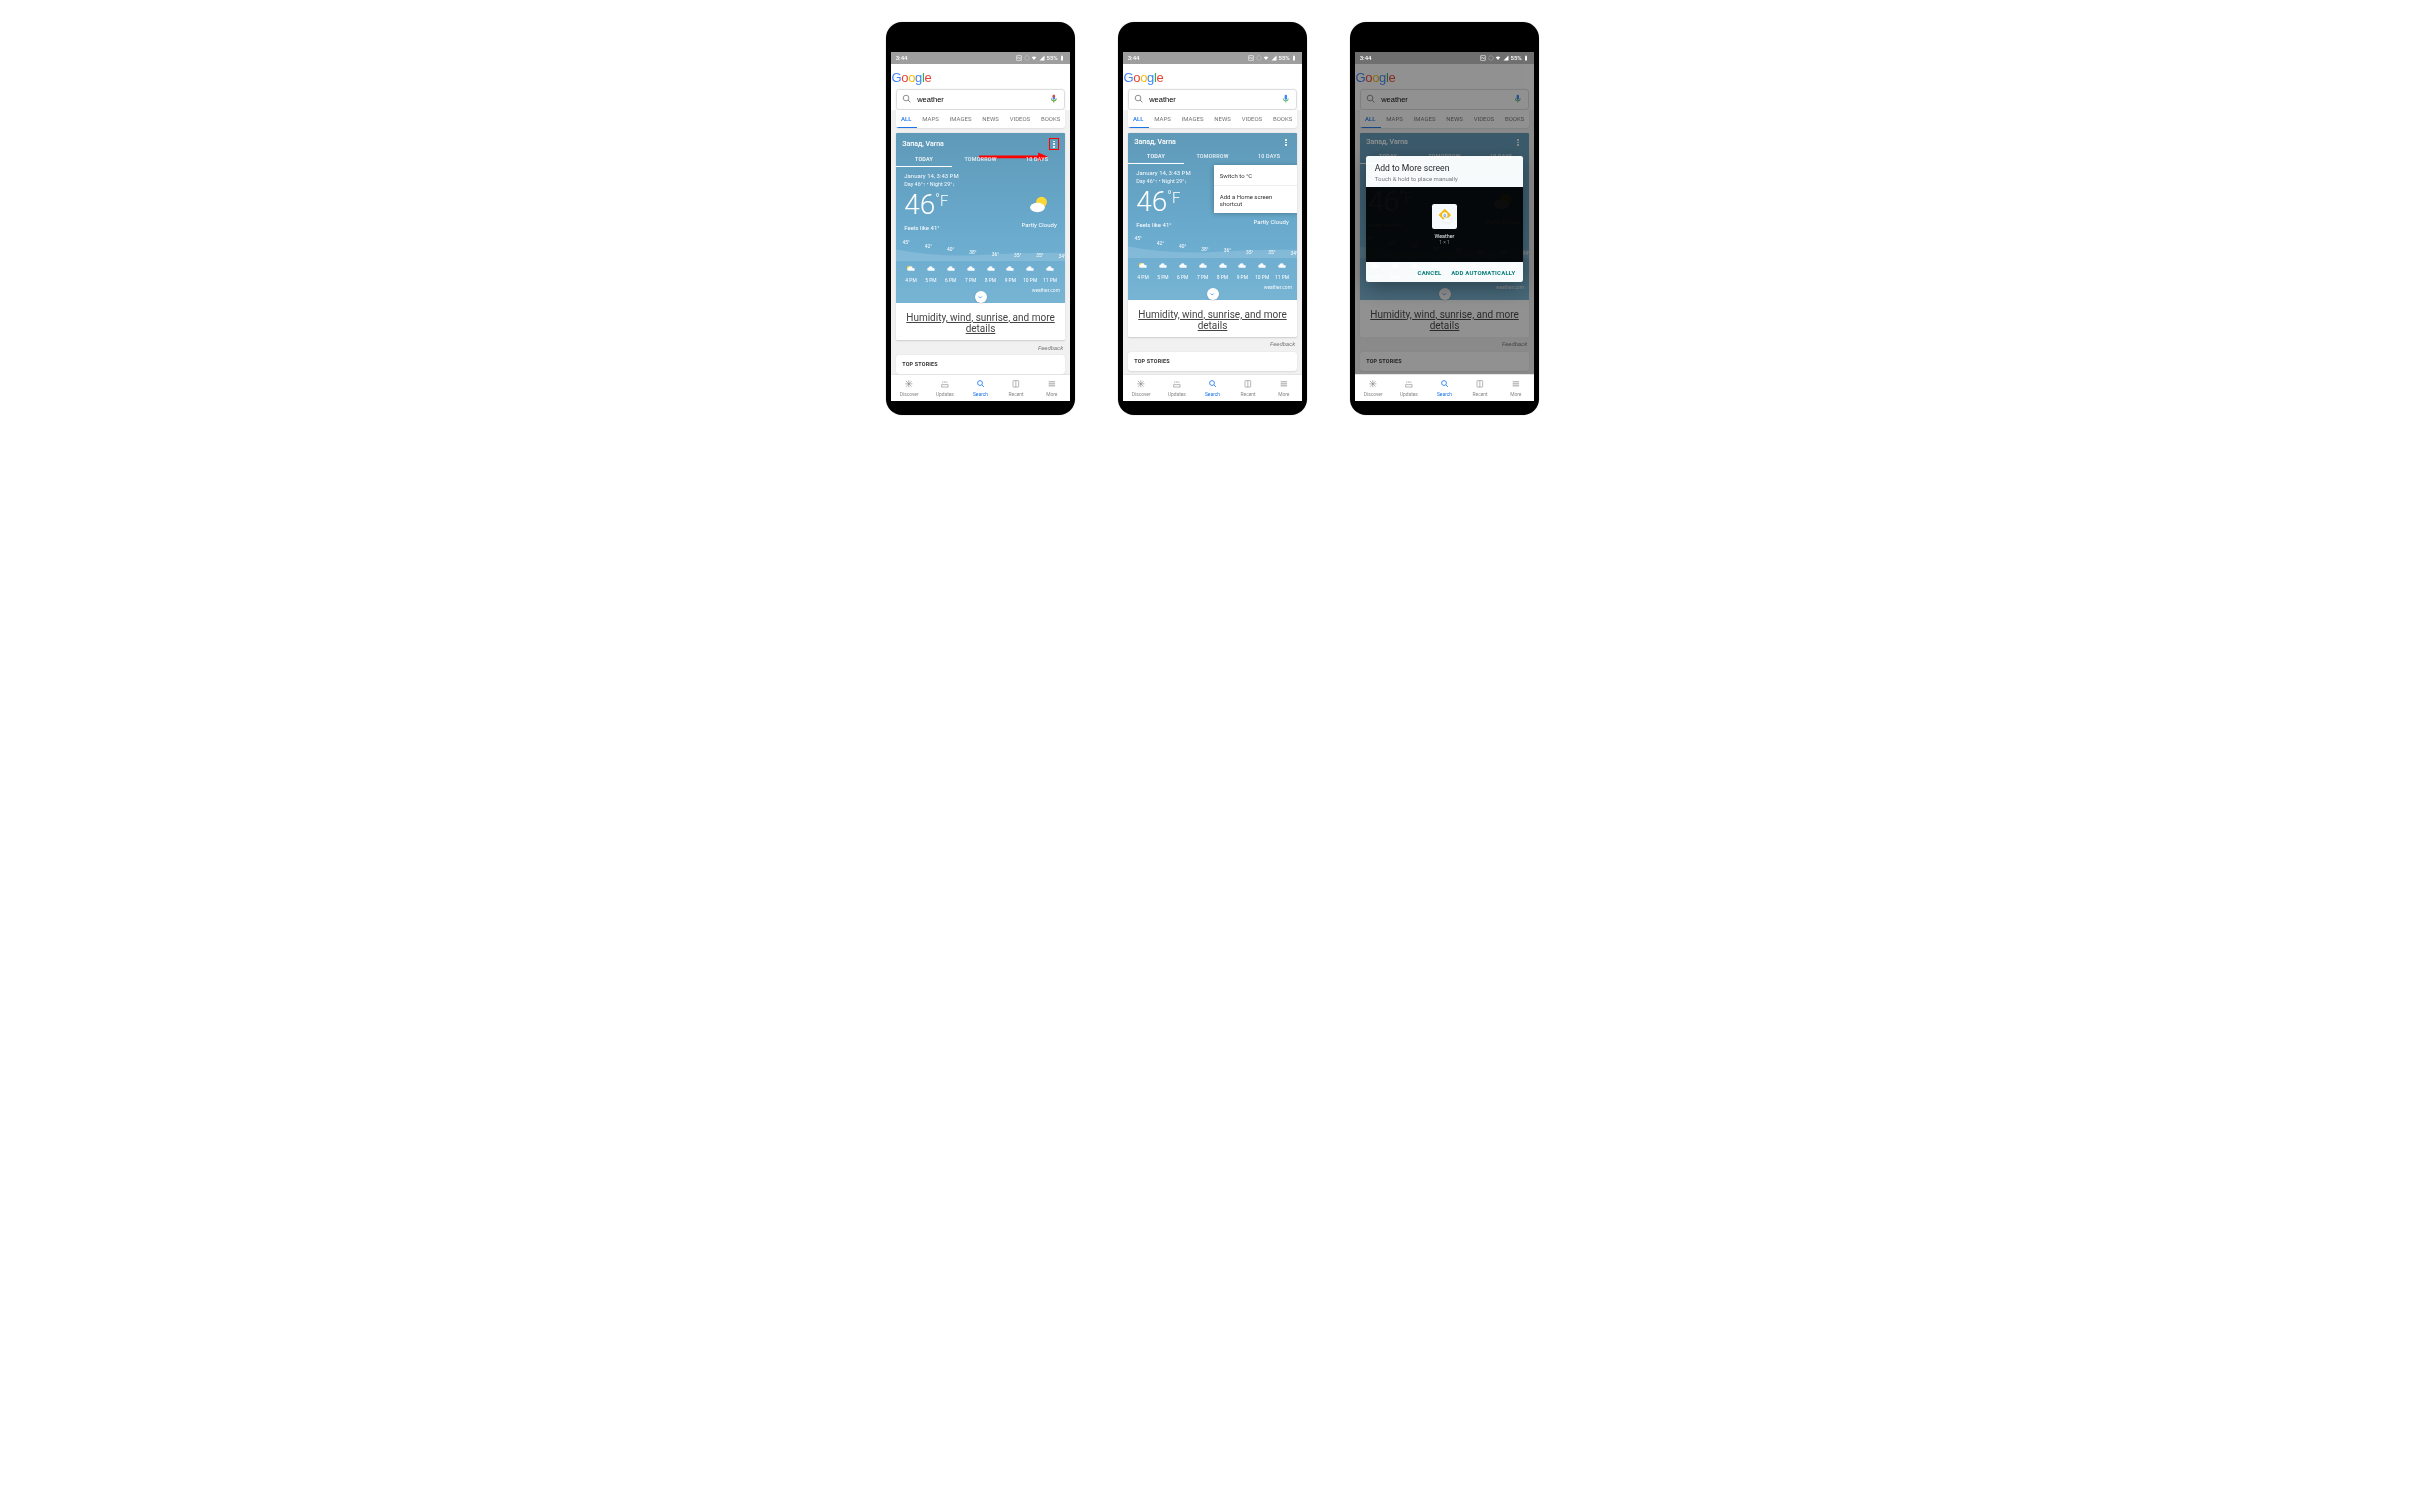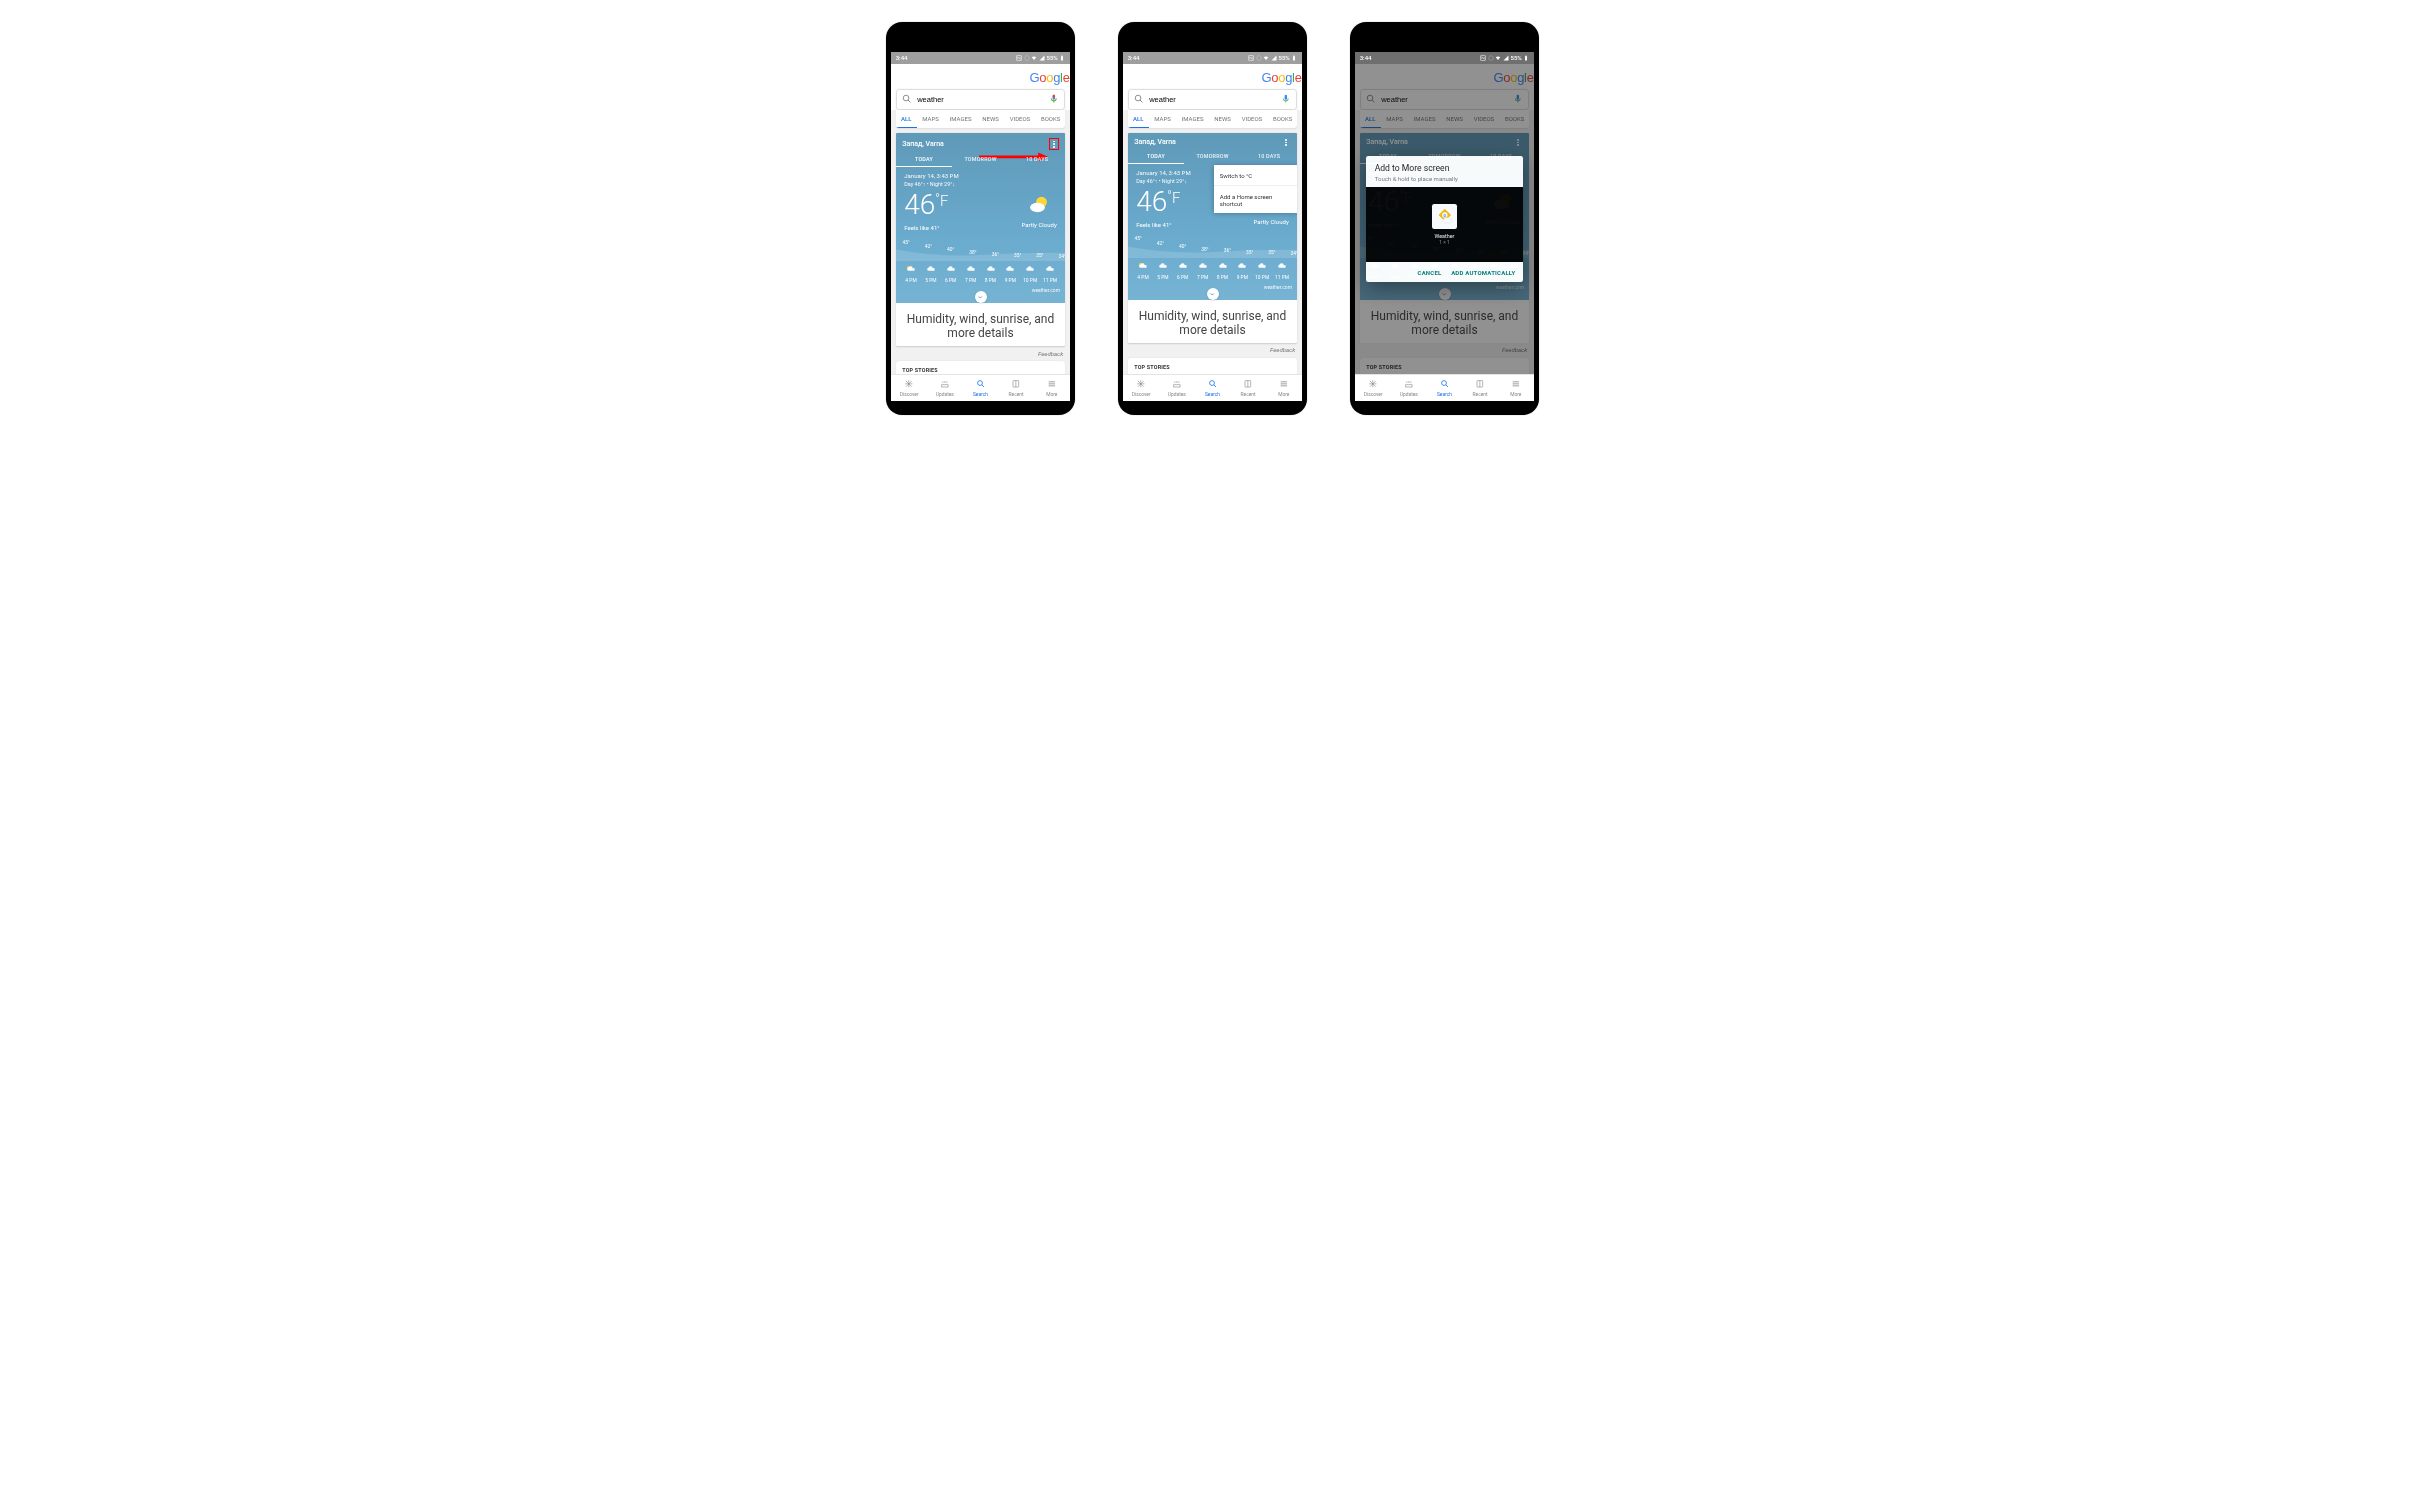--- a/index.html
+++ b/index.html
@@ -27,21 +27,21 @@
   padding: 0 4.3px; font-size: 6px; font-weight: 500;
 }
 .status-left { display:flex; align-items:center; gap:2.7px; }
 .status-right { display:flex; align-items:center; gap:1.6px; }
 .status-right svg { width:6px; height:6px; fill:#fff; }
 
 
 .content { flex:1; background:#f1f1f1; overflow:hidden; position:relative; }
 
 
-.glogo { text-align:right; padding:6.5px 0 4.3px; background:#fff; }
+.glogo { text-align:left; padding:6.5px 0 4.3px; background:#fff; }
 .glogo span { font-size:13px; font-weight:500; font-family: "Product Sans", Arial, sans-serif; letter-spacing:-0.3px;}
 
 
 .search-wrap { background:#fff; padding:0 4.3px; }
 .search-bar {
   display:flex; align-items:center; gap:5.4px;
   border:0.5px solid #ddd; border-radius:3.2px;
   padding:3.2px 5.4px; height:20.5px;
   box-shadow: 0 0.5px 2.2px rgba(0,0,0,0.08);
 }
@@ -90,21 +90,21 @@
 .w-wave { position:absolute; bottom:0; left:0; right:0; }
 
 
 .w-hourly { display:flex; padding:3.2px 5.4px 4.3px; }
 .w-hr { flex:1; text-align:center; font-size:4.9px; }
 .w-hr .cloud { margin-bottom:3.2px; height:9.7px; display:flex; align-items:center; justify-content:center; }
 
 .w-attr { text-align:right; font-size:4.9px; padding:0 5.4px 3.2px; opacity:0.9; }
 .w-expand { display:flex; justify-content:center; margin-top:-5.4px; }
 .w-expand-btn { width:12px; height:12px; border-radius:50%; background:#fff; display:flex; align-items:center; justify-content:center; box-shadow:0 0.5px 1.6px rgba(0,0,0,0.2); }
-.w-details { background:#fff; text-align:center; padding:8.6px 4.3px 6.5px; font-size:12px; color:#444; }
+.w-details { background:#fff; text-align:center; padding:8.6px 4.3px 6.5px; font-size:10px; color:#444;text-decoration:underline; }
 .feedback { text-align:right; font-size:6px; font-style:italic; color:#777; padding:3.2px 6.5px 2.2px; background:#f1f1f1; }
 
 
 .top-stories { margin:2.2px 4.3px 0; background:#fff; border-radius:3.2px; padding:6.5px; font-size:5.4px; font-weight:700; letter-spacing:0.2px; color:#333; box-shadow:0 0.5px 1.6px rgba(0,0,0,0.1); }
 
 
 .bottom-nav {
   height:27px; background:#fff; border-top:0.5px solid #e4e4e4;
   display:flex;
 }

